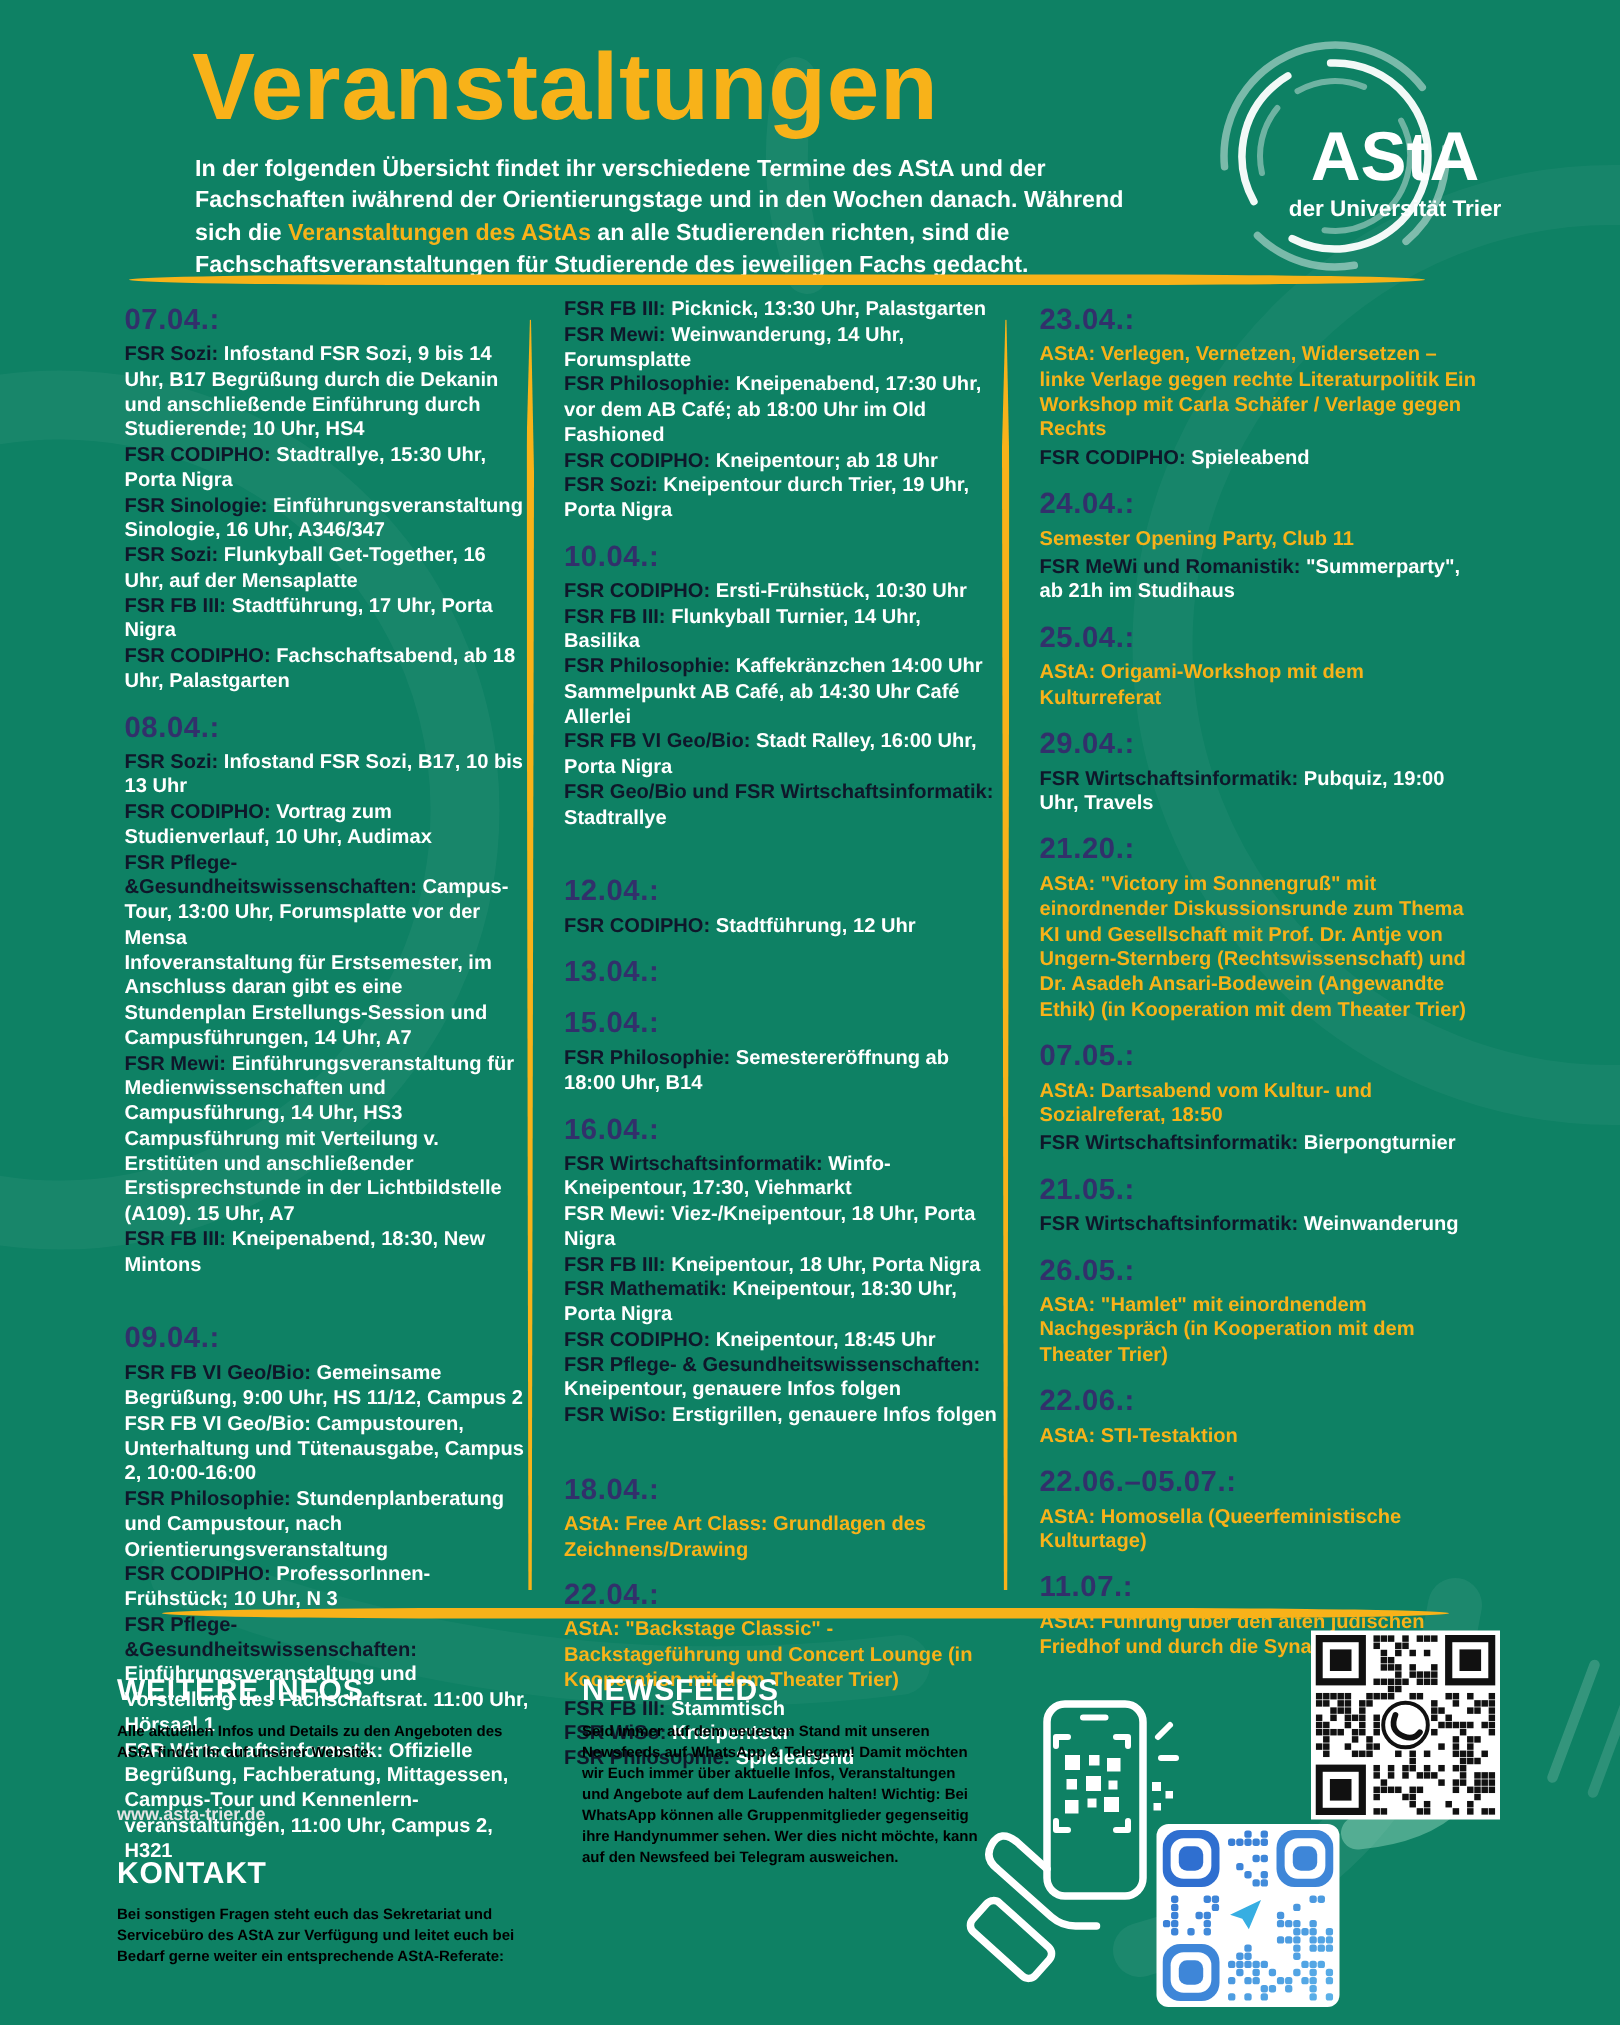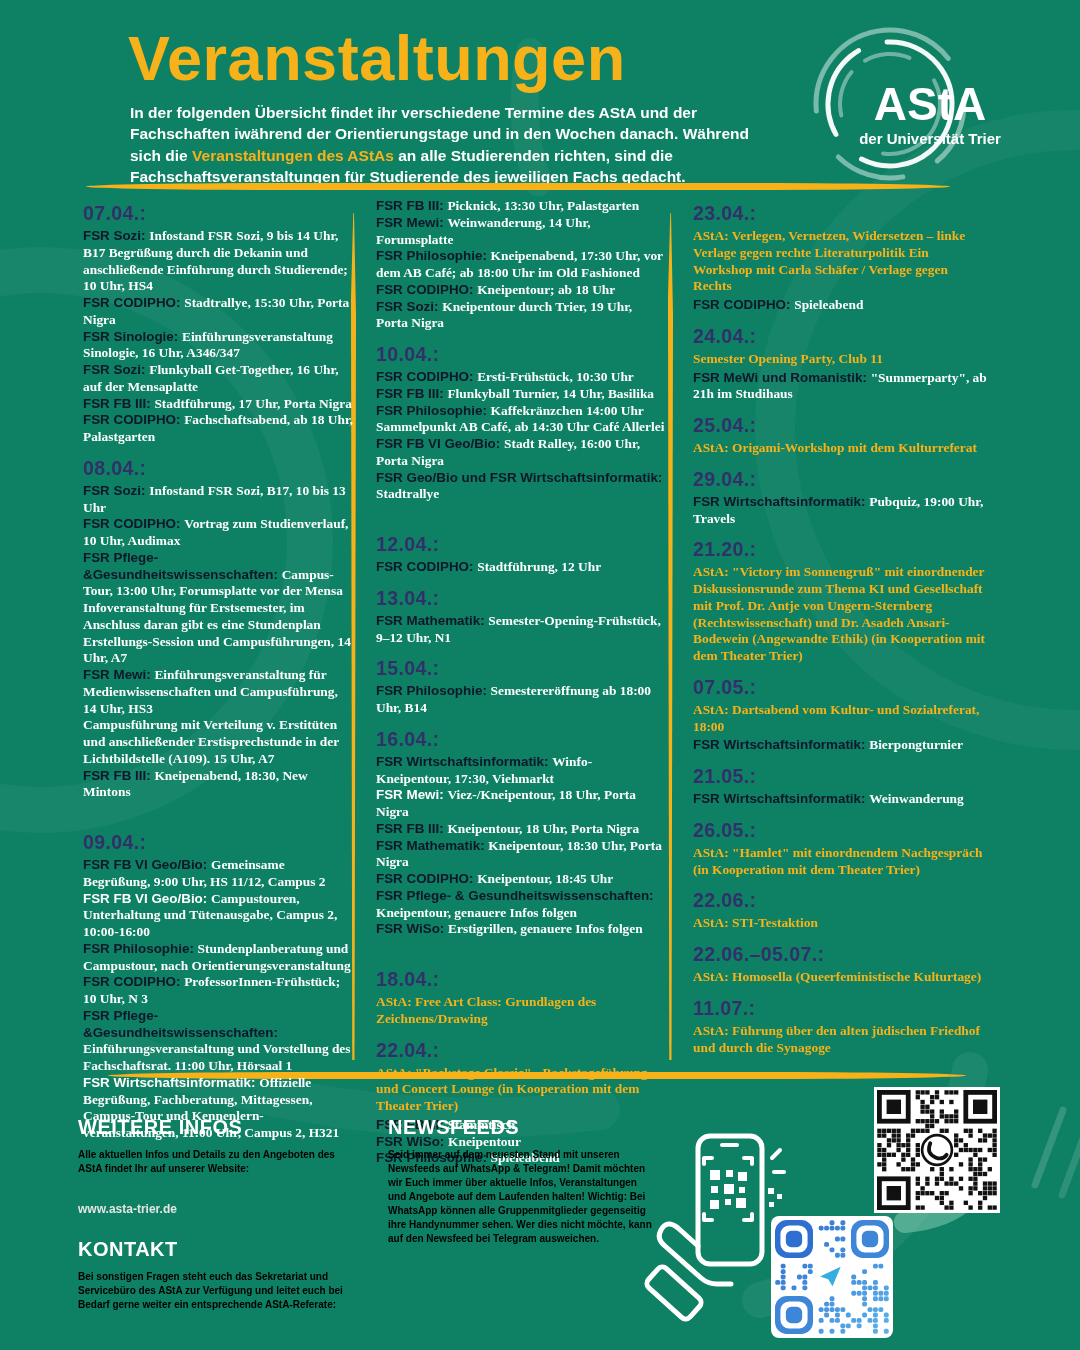--- a/index.html
+++ b/index.html
@@ -27,21 +27,21 @@
   .col0{left:83px;width:270px;}
   .col1{left:376px;width:290px;}
   .col2{left:693px;width:294px;}
   .block{margin-bottom:11px;}
   .block.gap{margin-top:30px;}
   .date{color:#32306B;font-size:19.5px;font-weight:800;letter-spacing:.4px;margin:4px 0 3px 0;}
   .entry{font-size:13.4px;font-weight:700;line-height:1.25;color:#fff;}
   .entry .lbl{color:#0f172a;}
   .entry.fsr-white .lbl{color:#fff;}
   .entry.asta .txt{color:#F8B219;}
-  .entry .txt{color:#fff;font-family:Liberation Serif, serif;}
+  .entry .txt{color:#fff;}
   .entry.asta{margin:2px 0;}
 
   
   .f-sec{position:absolute;width:266px;}
   .f1{left:78px;top:1116px;}
   .f2{left:388px;top:1116px;}
   .f-head{color:#ffffff;font-size:20px;font-weight:800;letter-spacing:.5px;margin:0 0 9px 0;}
   .f-body{color:#000000;font-size:10px;font-weight:700;line-height:1.4;margin:0;}
   .f-link{color:#e5e5e5;font-size:12px;font-weight:700;margin:26px 0 0 0;}
   .f-head2{margin-top:22px;}
@@ -130,21 +130,20 @@
         <div class="entry fsr"><span class="lbl">FSR Philosophie: </span><span class="txt">Kaffekränzchen 14:00 Uhr Sammelpunkt AB Café, ab 14:30 Uhr Café Allerlei</span></div>
         <div class="entry fsr"><span class="lbl">FSR FB VI Geo/Bio: </span><span class="txt">Stadt Ralley, 16:00 Uhr, Porta Nigra</span></div>
         <div class="entry fsr"><span class="lbl">FSR Geo/Bio und FSR Wirtschaftsinformatik: </span><span class="txt">Stadtrallye</span></div>
       </div>
       <div class="block gap">
         <div class="date">12.04.:</div>
         <div class="entry fsr"><span class="lbl">FSR CODIPHO: </span><span class="txt">Stadtführung, 12 Uhr</span></div>
       </div>
       <div class="block">
         <div class="date">13.04.:</div>
-        <div class="entry fsr"><span class="lbl">FSR Mathematik: </span><span class="txt">Semester-Opening-Frühstück, 9–12 Uhr, N1</span></div>
       </div>
       <div class="block">
         <div class="date">15.04.:</div>
         <div class="entry fsr"><span class="lbl">FSR Philosophie: </span><span class="txt">Semestereröffnung ab 18:00 Uhr, B14</span></div>
       </div>
       <div class="block">
         <div class="date">16.04.:</div>
         <div class="entry fsr"><span class="lbl">FSR Wirtschaftsinformatik: </span><span class="txt">Winfo-Kneipentour, 17:30, Viehmarkt</span></div>
         <div class="entry fsr-white"><span class="lbl">FSR Mewi: </span><span class="txt">Viez-/Kneipentour, 18 Uhr, Porta Nigra</span></div>
         <div class="entry fsr"><span class="lbl">FSR FB III: </span><span class="txt">Kneipentour, 18 Uhr, Porta Nigra</span></div>
@@ -183,21 +182,21 @@
       <div class="block">
         <div class="date">29.04.:</div>
         <div class="entry fsr"><span class="lbl">FSR Wirtschaftsinformatik: </span><span class="txt">Pubquiz, 19:00 Uhr, Travels</span></div>
       </div>
       <div class="block">
         <div class="date">21.20.:</div>
         <div class="entry asta"><span class="txt">AStA: "Victory im Sonnengruß" mit einordnender Diskussionsrunde zum Thema KI und Gesellschaft mit Prof. Dr. Antje von Ungern-Sternberg (Rechtswissenschaft) und Dr. Asadeh Ansari-Bodewein (Angewandte Ethik) (in Kooperation mit dem Theater Trier)</span></div>
       </div>
       <div class="block">
         <div class="date">07.05.:</div>
-        <div class="entry asta"><span class="txt">AStA: Dartsabend vom Kultur- und Sozialreferat, 18:00</span></div>
+        <div class="entry asta"><span class="txt">AStA: Dartsabend vom Kultur- und Sozialreferat, 18:50</span></div>
         <div class="entry fsr"><span class="lbl">FSR Wirtschaftsinformatik: </span><span class="txt">Bierpongturnier</span></div>
       </div>
       <div class="block">
         <div class="date">21.05.:</div>
         <div class="entry fsr"><span class="lbl">FSR Wirtschaftsinformatik: </span><span class="txt">Weinwanderung</span></div>
       </div>
       <div class="block">
         <div class="date">26.05.:</div>
         <div class="entry asta"><span class="txt">AStA: "Hamlet" mit einordnendem Nachgespräch (in Kooperation mit dem Theater Trier)</span></div>
       </div>

